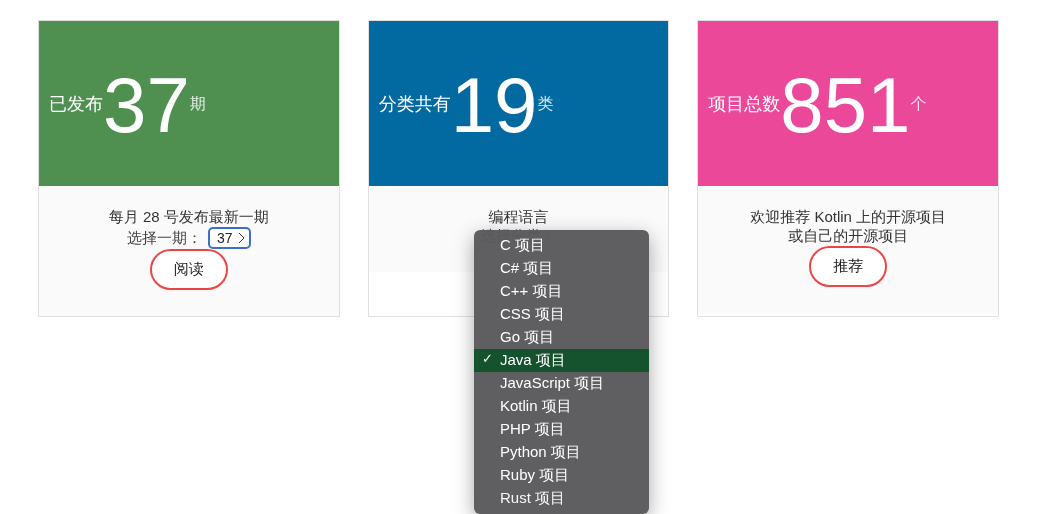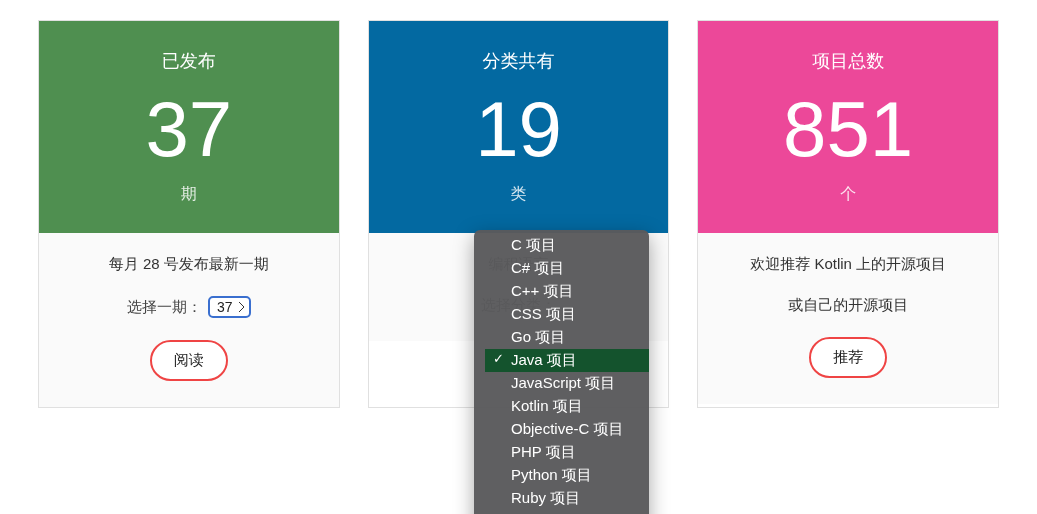--- a/index.html
+++ b/index.html
@@ -22,21 +22,20 @@
       border: 1px solid #e0e0e0;
       display: flex;
       flex-direction: column;
       min-width: 300px;
     }
     .card-top {
       color: #fff;
       text-align: center;
       padding: 28px 10px 28px;
       display: flex;
-      flex-direction: column;
       align-items: center;
     }
     .bg-green  { background: #4f8f50; }
     .bg-blue   { background: #0369a1; }
     .bg-purple { background: #ec4899; }
     .card-title {
       font-size: 18px;
       font-weight: 500;
     }
     .card-number {
@@ -52,21 +51,20 @@
     }
     .card-bottom {
       background: #fafafa;
       text-align: center;
       padding: 22px 10px 26px;
       color: #333;
       font-size: 15px;
       display: flex;
       flex-direction: column;
       align-items: center;
-      gap: 22px;
     }
     .row-select {
       display: flex;
       align-items: center;
       gap: 6px;
       color: #444;
     }
     .select-box {
       border: 2px solid #3a6fcf;
       border-radius: 5px;
@@ -108,21 +106,20 @@
       border-radius: 6px;
       padding: 4px 0;
       box-shadow: 0 6px 20px rgba(0,0,0,.35);
       color: #fff;
       font-size: 15px;
     }
     .dd-item {
       padding: 2px 10px 2px 26px;
       white-space: nowrap;
       position: relative;
-      margin-left: 11px;
     }
     .dd-item.hl { background:#14532d; }
     .dd-item.hl::before {
       content: "✓";
       position: absolute;
       left: 8px;
       font-size: 13px;
     }
     .dd-last { opacity:.95; }
   </style>
@@ -178,18 +175,17 @@
 
 <div class="dropdown" id="dd">
     <div class="dd-item">C 项目</div>
     <div class="dd-item">C# 项目</div>
     <div class="dd-item">C++ 项目</div>
     <div class="dd-item">CSS 项目</div>
     <div class="dd-item">Go 项目</div>
     <div class="dd-item hl">Java 项目</div>
     <div class="dd-item">JavaScript 项目</div>
     <div class="dd-item">Kotlin 项目</div>
-    <div class="dd-item">Objective-C 项目</div>
     <div class="dd-item">PHP 项目</div>
     <div class="dd-item">Python 项目</div>
     <div class="dd-item">Ruby 项目</div>
     <div class="dd-item dd-last">Rust 项目</div>
   </div>
 
 </body></html>

